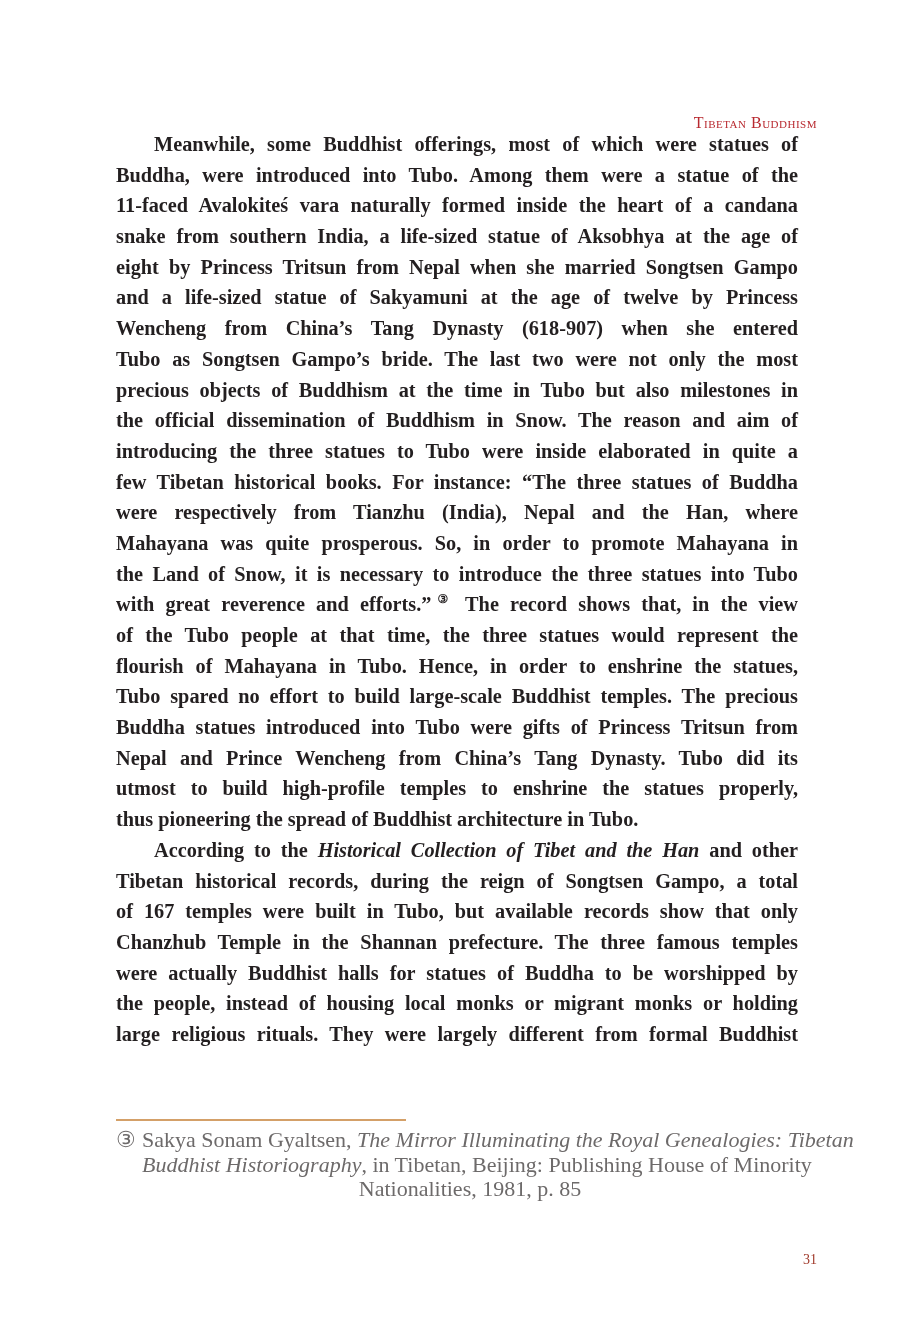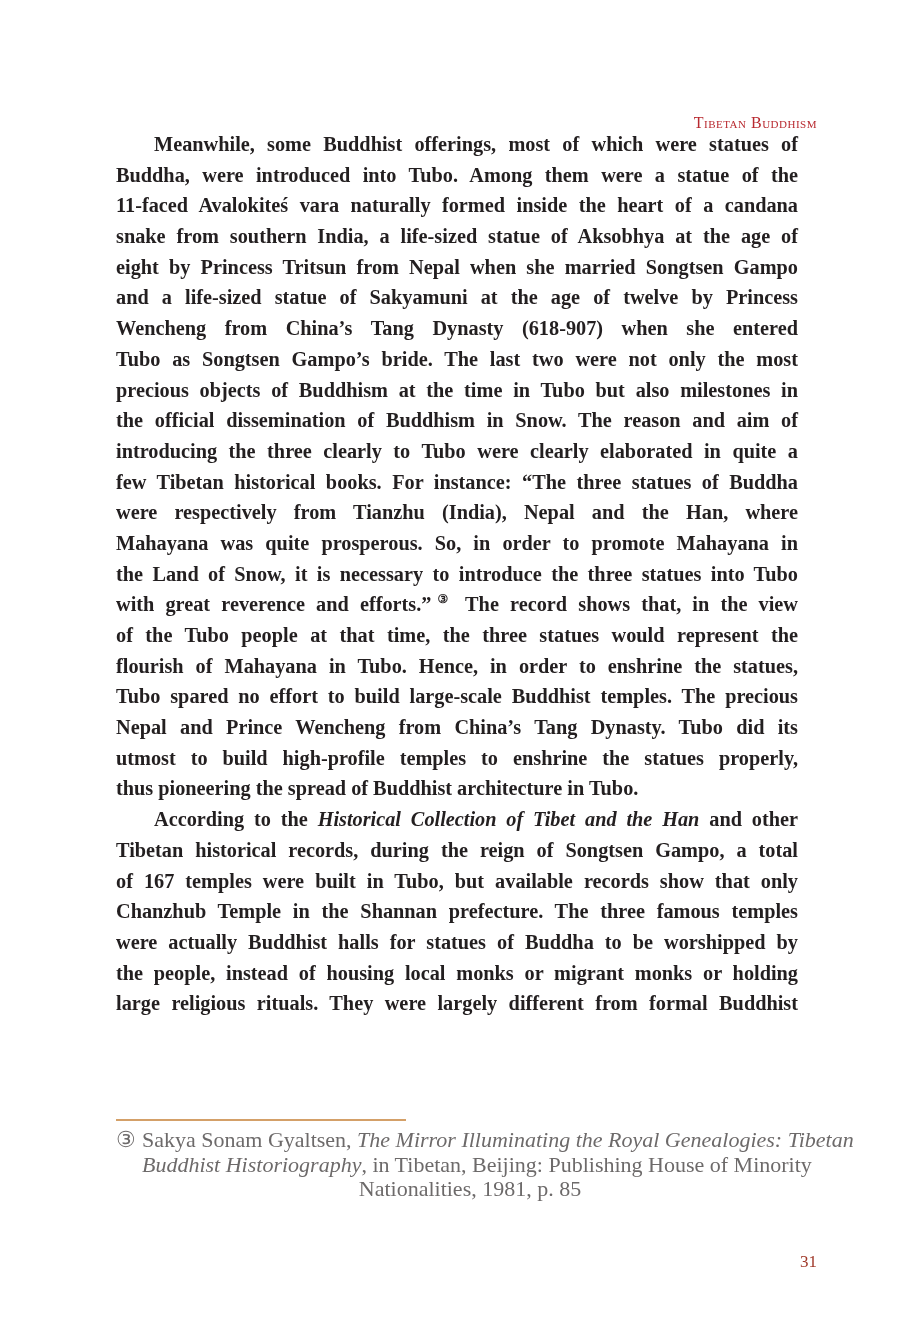--- a/index.html
+++ b/index.html
@@ -28,49 +28,50 @@
     font-family: "Liberation Serif", serif; font-size: 22px;
     color: #6d6a6a; line-height: 24.5px;
   }
   .footnote .fline { display: block; white-space: nowrap; }
   .footnote .fline.first { text-align: justify; text-align-last: justify; }
   .footnote .fline.second { padding-left: 26px; text-align: justify; text-align-last: justify; }
   .footnote .fline.third { padding-left: 26px; text-align: center; }
   .fn-mark { display: inline-block; width: 26px; }
   .page-number {
     position: absolute; right: 83px; top: 1252px;
-    font-family: "Liberation Serif", serif; font-size: 17px; color: #a0392a;
+    font-family: "Liberation Serif", serif; font-size: 14px; color: #a0392a;
   }
 </style>
 </head>
 <body>
 
 <div class="running-head">Tibetan Buddhism</div>
 
 <div class="body-text">
   <div>
     <span class="line indent">Meanwhile, some Buddhist offerings, most of which were statues of</span>
     <span class="line">Buddha, were introduced into Tubo. Among them were a statue of the</span>
     <span class="line">11-faced Avalokiteś vara naturally formed inside the heart of a candana</span>
     <span class="line">snake from southern India, a life-sized statue of Aksobhya at the age of</span>
     <span class="line">eight by Princess Tritsun from Nepal when she married Songtsen Gampo</span>
     <span class="line">and a life-sized statue of Sakyamuni at the age of twelve by Princess</span>
     <span class="line">Wencheng from China’s  Tang Dynasty (618-907) when she entered</span>
     <span class="line">Tubo as Songtsen Gampo’s bride. The last two were not only the most</span>
     <span class="line">precious objects of Buddhism at the time in Tubo but also milestones in</span>
     <span class="line">the official dissemination of Buddhism in Snow. The reason and aim of</span>
-    <span class="line">introducing the three clearly to Tubo were clearly elaborated in quite a</span>
+    <span class="line">introducing the three statues to Tubo were inside elaborated in quite a</span>
     <span class="line">few Tibetan historical books. For instance: “The three statues of Buddha</span>
     <span class="line">were respectively from Tianzhu (India), Nepal and the Han, where</span>
     <span class="line">Mahayana was quite prosperous. So, in order to promote Mahayana in</span>
     <span class="line">the Land of Snow, it is necessary to introduce the three statues into Tubo</span>
     <span class="line"><span>with great reverence and efforts.”</span><sup class="fn">③</sup><span> The record shows that, in the view</span></span>
     <span class="line">of the Tubo people at that time, the three statues would represent the</span>
     <span class="line">flourish of Mahayana in Tubo. Hence, in order to enshrine the statues,</span>
     <span class="line">Tubo spared no effort to build large-scale Buddhist temples. The precious</span>
+    <span class="line">Buddha statues introduced into Tubo were gifts of Princess Tritsun from</span>
     <span class="line">Nepal and Prince Wencheng from China’s Tang Dynasty. Tubo did its</span>
     <span class="line">utmost to build high-profile temples to enshrine the statues properly,</span>
     <span class="line last">thus pioneering the spread of Buddhist architecture in Tubo.</span>
   </div>
   <div>
     <span class="line indent"><span>According to the </span><span class="ital">Historical Collection of Tibet and the Han</span><span> and other</span></span>
     <span class="line">Tibetan historical records, during the reign of Songtsen Gampo, a total</span>
     <span class="line">of 167 temples were built in Tubo, but available records show that only</span>
     <span class="line">Chanzhub Temple in the Shannan prefecture. The three famous temples</span>
     <span class="line">were actually Buddhist halls for statues of Buddha to be worshipped by</span>

